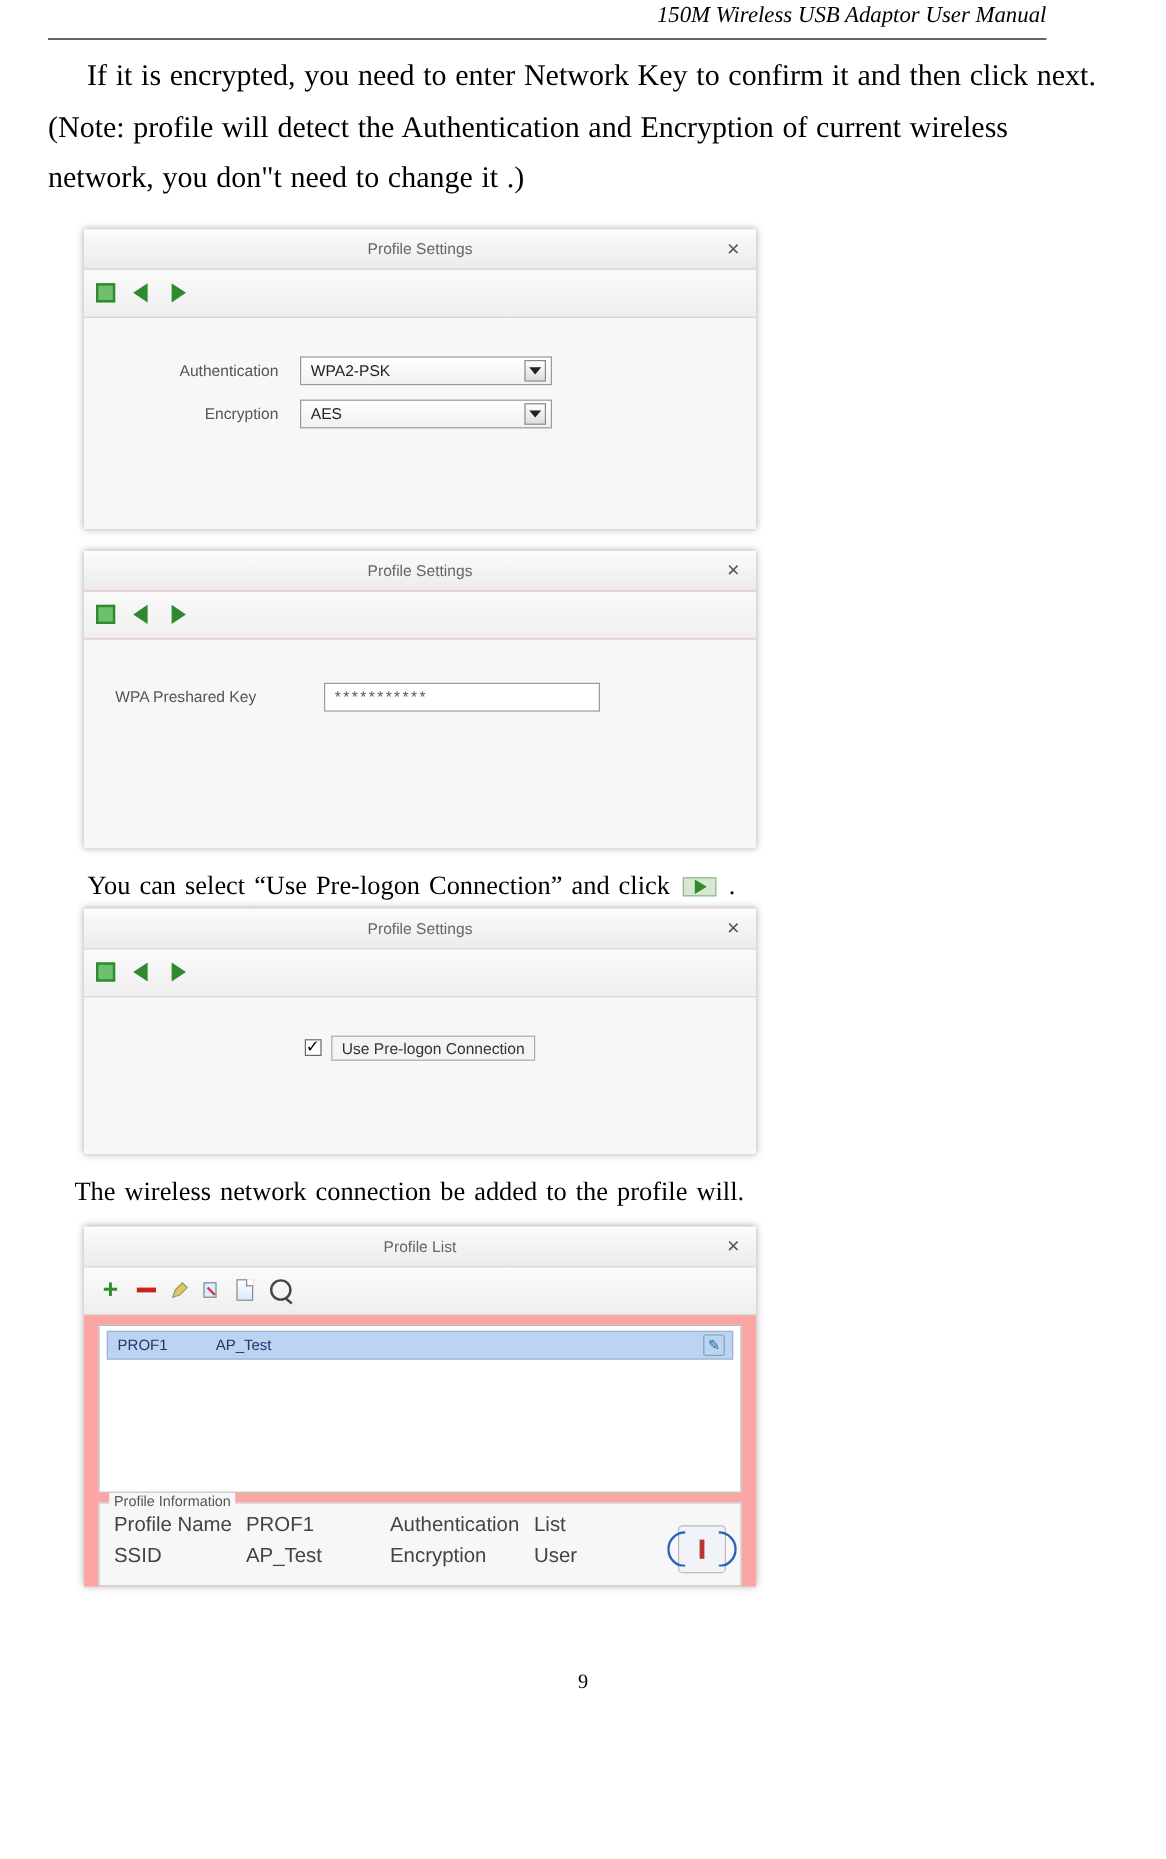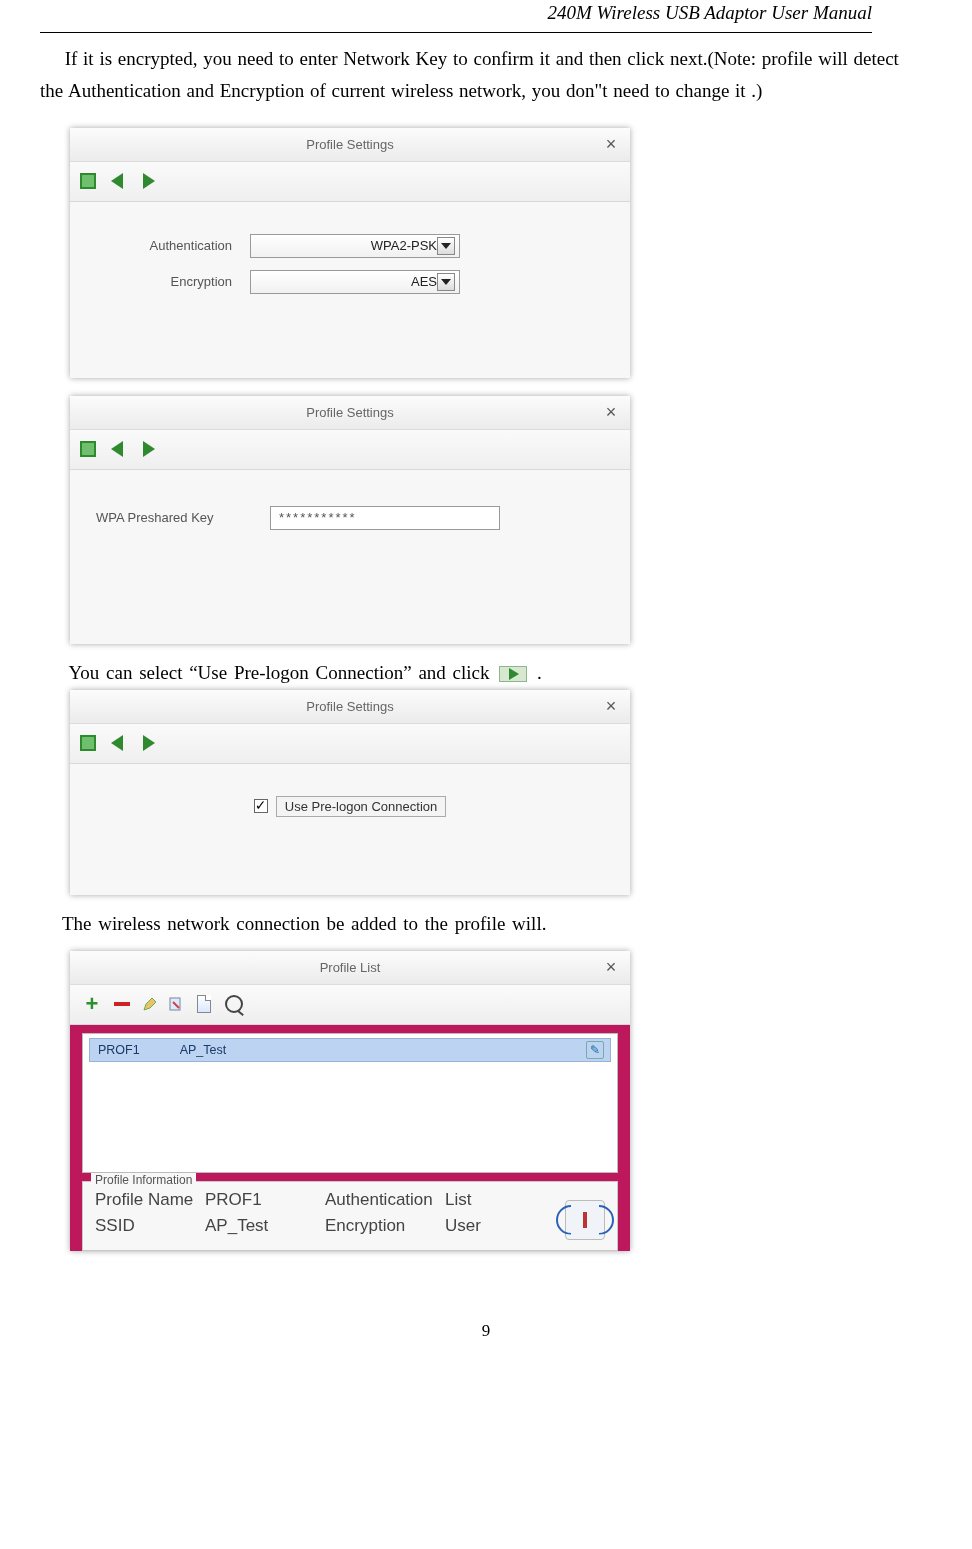--- a/index.html
+++ b/index.html
@@ -18,40 +18,40 @@
     font-style: italic;
     font-size: 19px;
     text-align: right;
     margin: 2px 60px 8px 0;
   }
   .header-rule {
     border-bottom: 1.5px solid #000;
     margin: 0 60px 10px 0;
   }
   .body-text {
-    font-size: 19px;
+    font-size: 25px;
     line-height: 1.7;
     text-indent: 1.3em;
     margin: 4px 12px 20px 0;
     word-spacing: 1px;
   }
   .step-text {
-    font-size: 19px;
+    font-size: 22px;
     margin: 16px 0 6px 0;
     word-spacing: 2px;
   }
   .step-text.indent { text-indent: 1.5em; }
   .step-text.indent2 { margin-left: 22px; }
 
   
   .dialog {
     width: 560px;
     margin: 16px 0 18px 30px;
     box-shadow: 0 0 6px rgba(0,0,0,0.35);
-    background: #be185d;
+    background: #fca5a5;
     font-family: Tahoma, Verdana, sans-serif;
     font-size: 13px;
   }
   .dlg-titlebar {
     display: flex;
     align-items: center;
     justify-content: center;
     position: relative;
     height: 34px;
     background: linear-gradient(#fcfcfc,#ebebeb);
@@ -97,21 +97,21 @@
     color:#555;
   }
   .form-row {
     display:flex; align-items:center; height:36px;
   }
   .lbl { width:160px; text-align:right; padding-right:18px; color:#555;}
   .ctrl-select {
     width:210px; height:24px;
     border:1px solid #9a9a9a;
     background:linear-gradient(#fff,#f1f1f1);
-    display:flex;align-items:center;justify-content:flex-end;
+    display:flex;align-items:center;justify-content:space-between;
     padding:0 4px 0 8px; font-size:13px; color:#222;
   }
   .dd-btn{
     width:18px;height:18px;border:1px solid #888;background:linear-gradient(#fff,#dcdcdc);
     display:flex;align-items:center;justify-content:center;
   }
   .dd-tri{width:0;height:0;border-left:5px solid transparent;border-right:5px solid transparent;border-top:6px solid #222;}
   .input-text{
     width:230px;height:24px;border:1px solid #9a9a9a;background:#fff;padding:0 8px;
     display:flex;align-items:center;letter-spacing:2px;font-family:inherit;font-size:13px;
@@ -182,21 +182,21 @@
 
   .page-num{
     text-align:center;font-size:17px;margin-top:70px;
   }
 </style>
 </head>
 <body>
 
 <div class="page">
 
-  <div class="header-text">240M Wireless USB Adaptor User Manual</div>
+  <div class="header-text">150M Wireless USB Adaptor User Manual</div>
   <div class="header-rule"></div>
 
   <p class="body-text">If it is encrypted, you need to enter Network Key to confirm it and then click next.(Note: profile will detect the Authentication and Encryption of current wireless network, you don"t need to change it .)</p>
 
   <div class="dialog">
     <div class="dlg-titlebar">
       <span>Profile Settings</span>
       <div class="close-btn">×</div>
     </div>
     <div class="dlg-toolbar">

